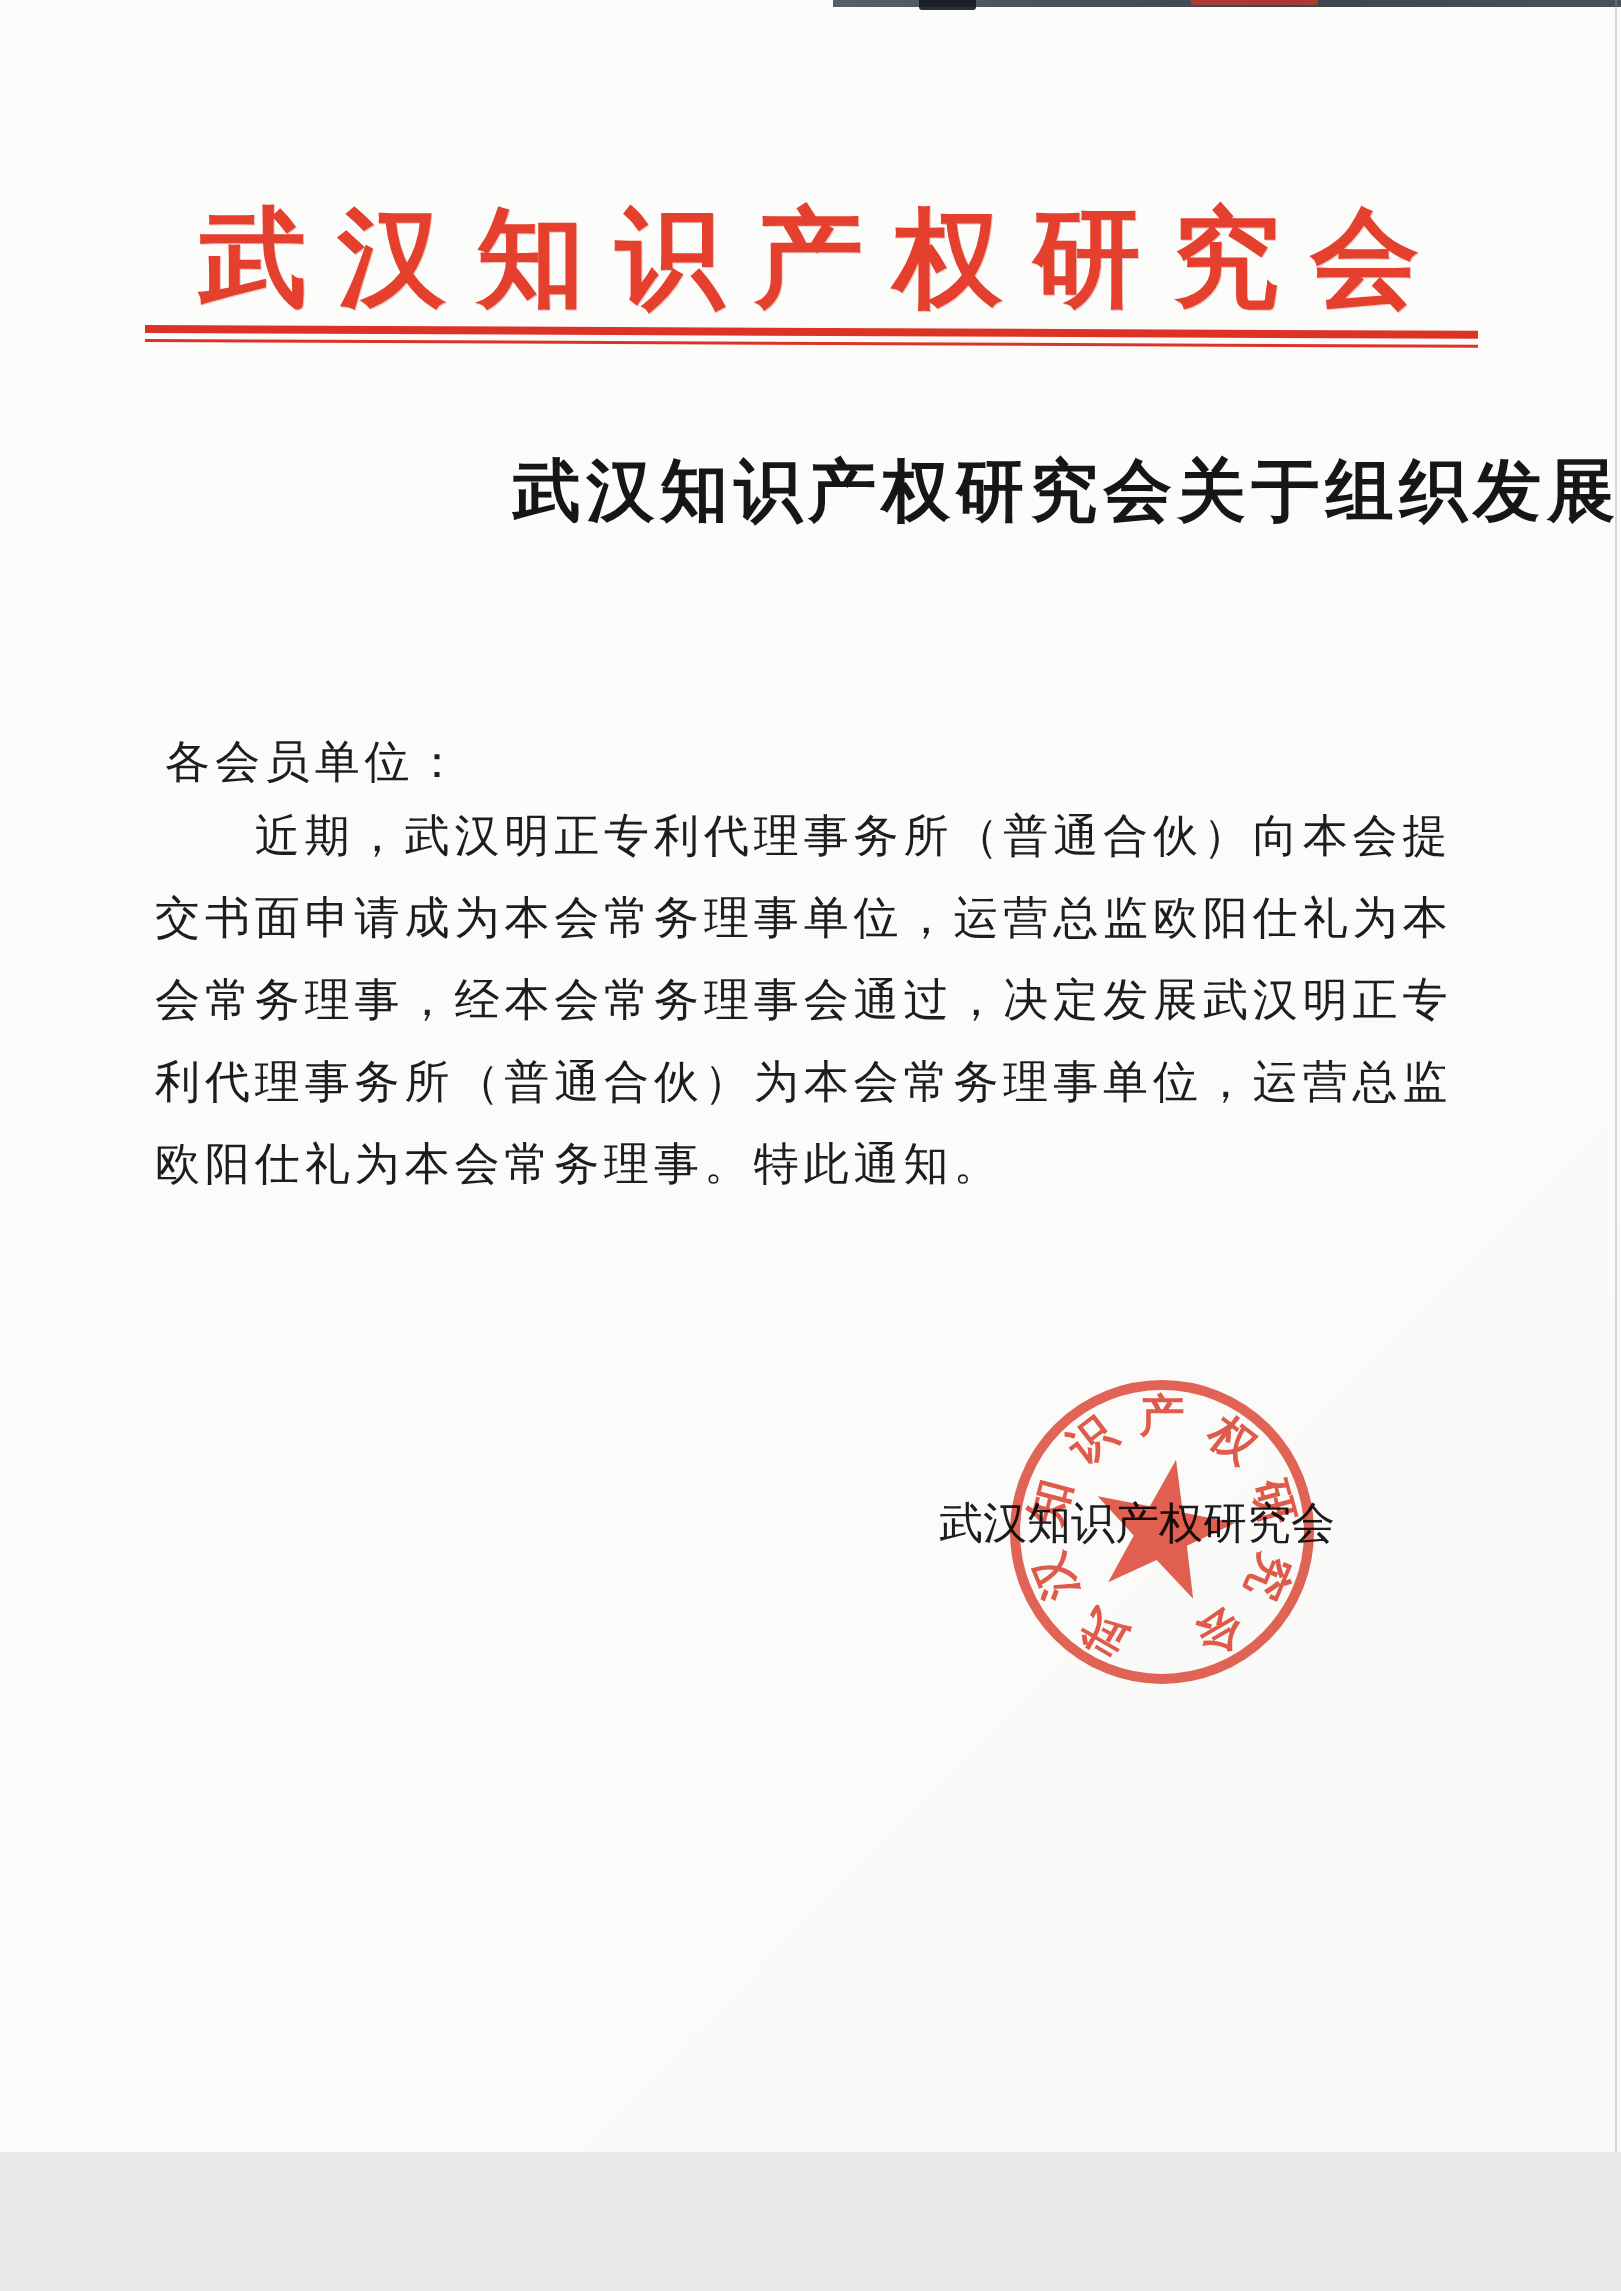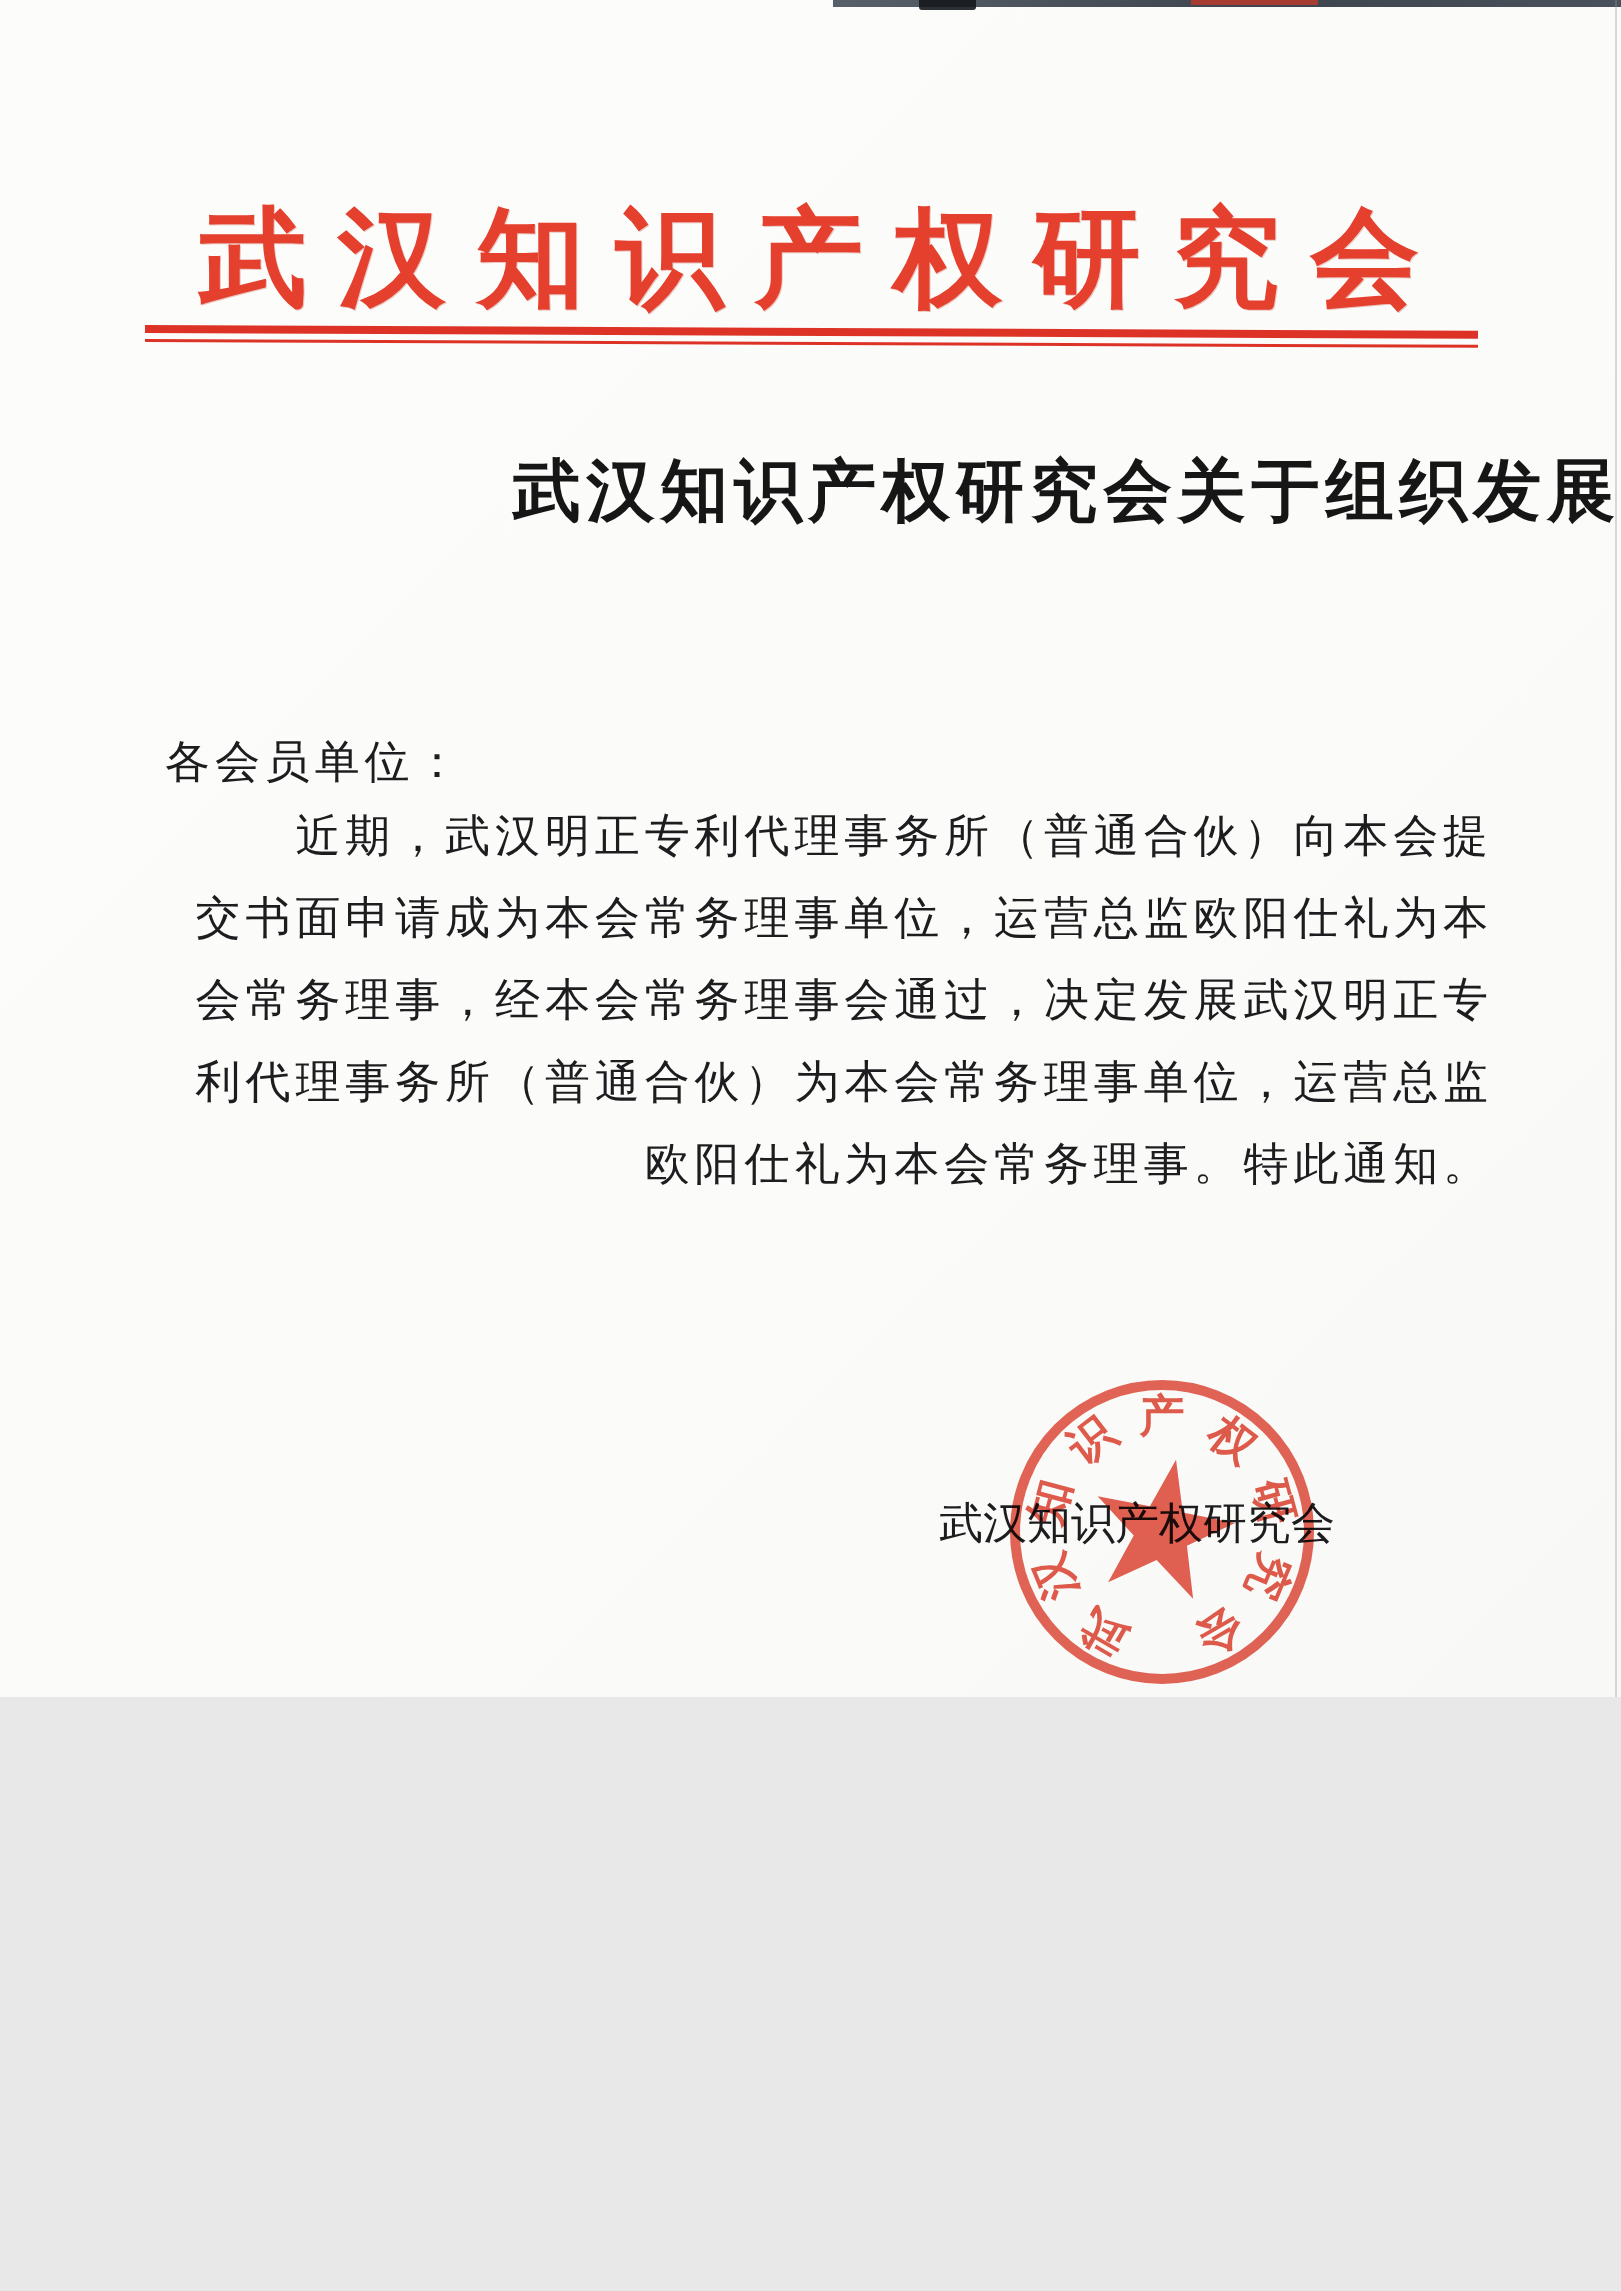--- a/index.html
+++ b/index.html
@@ -1,18 +1,18 @@
 <!DOCTYPE html>
 <html><head>
 <meta charset="utf-8">
 <style>
   html,body{margin:0;padding:0;background:#e8e8e8;}
   .page{
     position:relative;
-    width:1621px;height:1697px;
+    width:1621px;height:2152px;
     margin:0 auto;
     background:linear-gradient(135deg,#fcfcfa 0%,#fbfbf9 60%,#f8f8f6 100%);
     overflow:hidden;
     font-family:"DejaVu Serif", serif;
   }
   
   .scan-top{
     position:absolute;top:0;left:833px;width:788px;height:6.9px;
     background:linear-gradient(to right,#3a4450 0%,#1d2430 55%,#2a3340 100%);
     opacity:.85;
@@ -52,21 +52,20 @@
   }
   
   .salutation{
     position:absolute;top:732px;left:165px;
     font-size:45px;color:#1d1d1f;letter-spacing:4.9px;white-space:nowrap;
   }
   .body-paragraph{
     position:absolute;top:795px;left:155px;width:1338px;
     font-size:45px;line-height:82px;letter-spacing:4.9px;color:#1d1d1f;
     white-space:pre-line;
-    text-align:right;
   }
   
   .sig-org{
     position:absolute;top:1494px;left:939px;
     font-size:44px;color:#1d1d1f;white-space:nowrap;z-index:2;
   }
   .sig-date{
     position:absolute;top:1580px;left:917px;
     font-size:44px;color:#1d1d1f;white-space:nowrap;z-index:2;
   }

